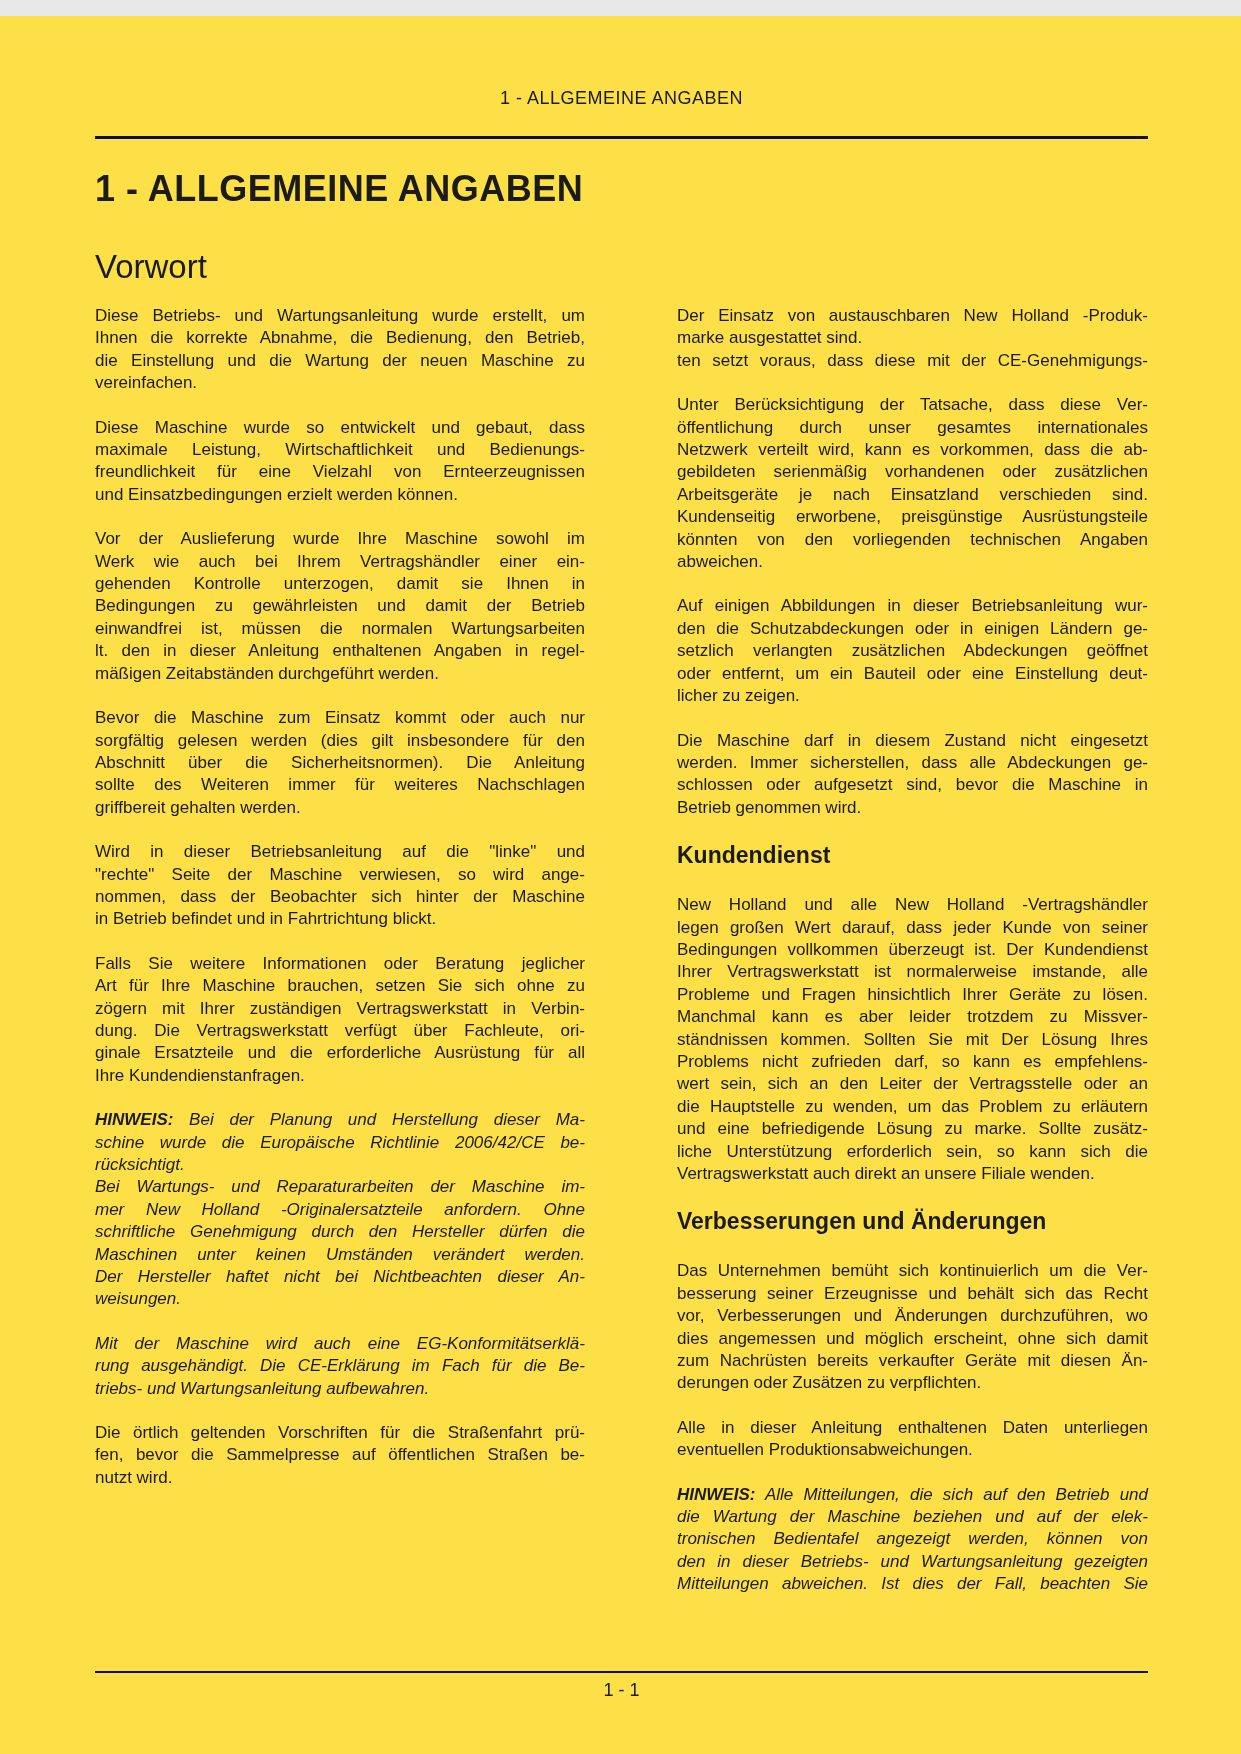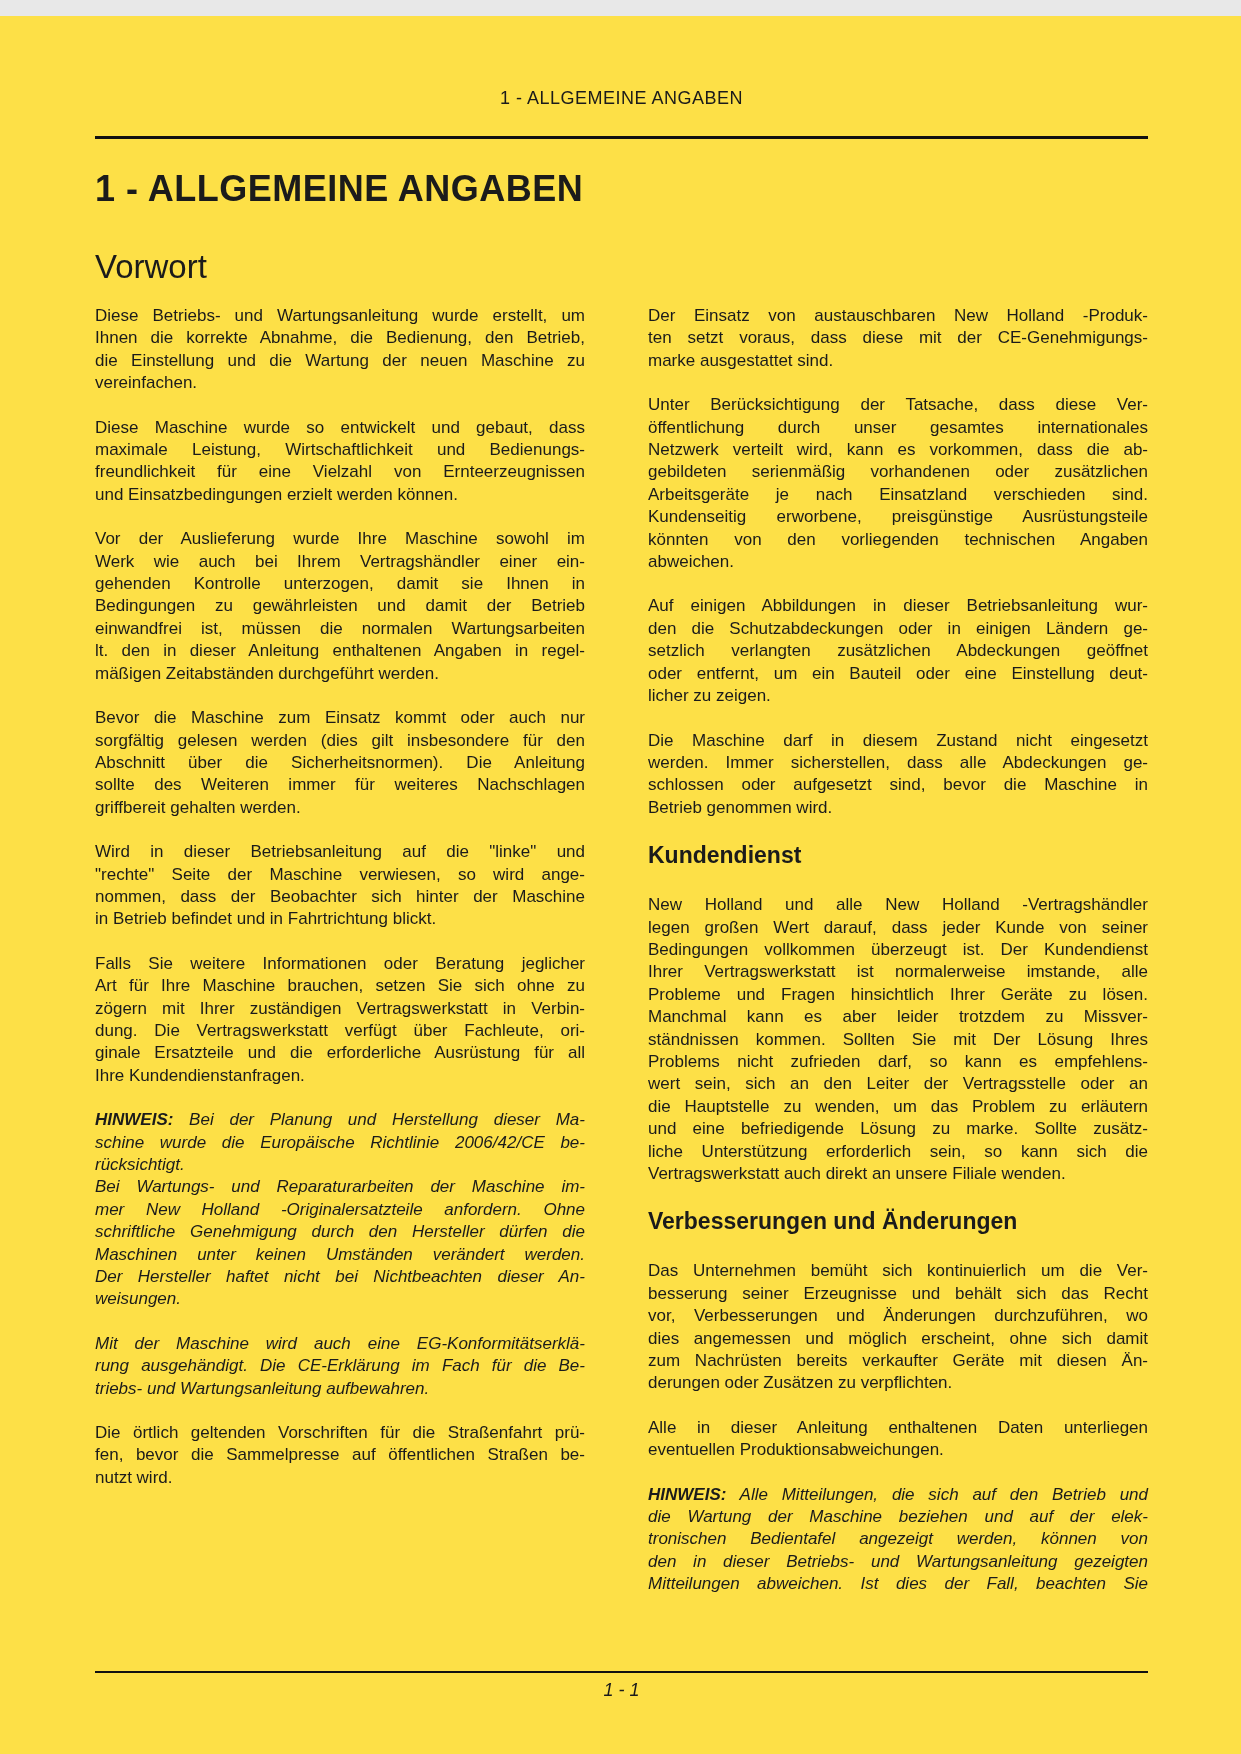--- a/index.html
+++ b/index.html
@@ -41,21 +41,21 @@
   h2.vorwort {
     margin: 40px 0 0 0;
     font-size: 33px;
     line-height: 36px;
     font-weight: normal;
   }
   main.columns {
     margin-top: 20px;
     display: grid;
     grid-template-columns: 490px 1fr;
-    column-gap: 63px;
+    column-gap: 92px;
     align-items: start;
   }
   .para {
     font-size: 17px;
     line-height: 22.4px;
     margin: 0 0 22px 0;
   }
   .para.italic { font-style: italic; }
   .para .line {
     text-align: justify;
@@ -69,21 +69,20 @@
     font-size: 23px;
     line-height: 29px;
     font-weight: bold;
     margin: 12px 0 24px 0;
   }
   .footer {
     position: absolute;
     left: 95px;
     right: 93px;
     top: 1655px;
-    font-style: italic;
   }
   .foot-rule {
     border-top: 2px solid #111111;
     height: 0;
   }
   .page-num {
     margin-top: 7px;
     text-align: center;
     font-size: 18px;
     line-height: 21px;
@@ -164,22 +163,22 @@
         </div>
         <div class="para">
           <div class="line">Die örtlich geltenden Vorschriften für die Straßenfahrt prü-</div>
           <div class="line">fen, bevor die Sammelpresse auf öffentlichen Straßen be-</div>
           <div class="line last">nutzt wird.</div>
         </div>
       </section>
     <section class="col" id="col-right">
         <div class="para">
           <div class="line">Der Einsatz von austauschbaren New Holland -Produk-</div>
+          <div class="line last">marke ausgestattet sind.</div>
           <div class="line">ten setzt voraus, dass diese mit der CE-Genehmigungs-</div>
-          <div class="line last">marke ausgestattet sind.</div>
         </div>
         <div class="para">
           <div class="line">Unter Berücksichtigung der Tatsache, dass diese Ver-</div>
           <div class="line">öffentlichung durch unser gesamtes internationales</div>
           <div class="line">Netzwerk verteilt wird, kann es vorkommen, dass die ab-</div>
           <div class="line">gebildeten serienmäßig vorhandenen oder zusätzlichen</div>
           <div class="line">Arbeitsgeräte je nach Einsatzland verschieden sind.</div>
           <div class="line">Kundenseitig erworbene, preisgünstige Ausrüstungsteile</div>
           <div class="line">könnten von den vorliegenden technischen Angaben</div>
           <div class="line last">abweichen.</div>

